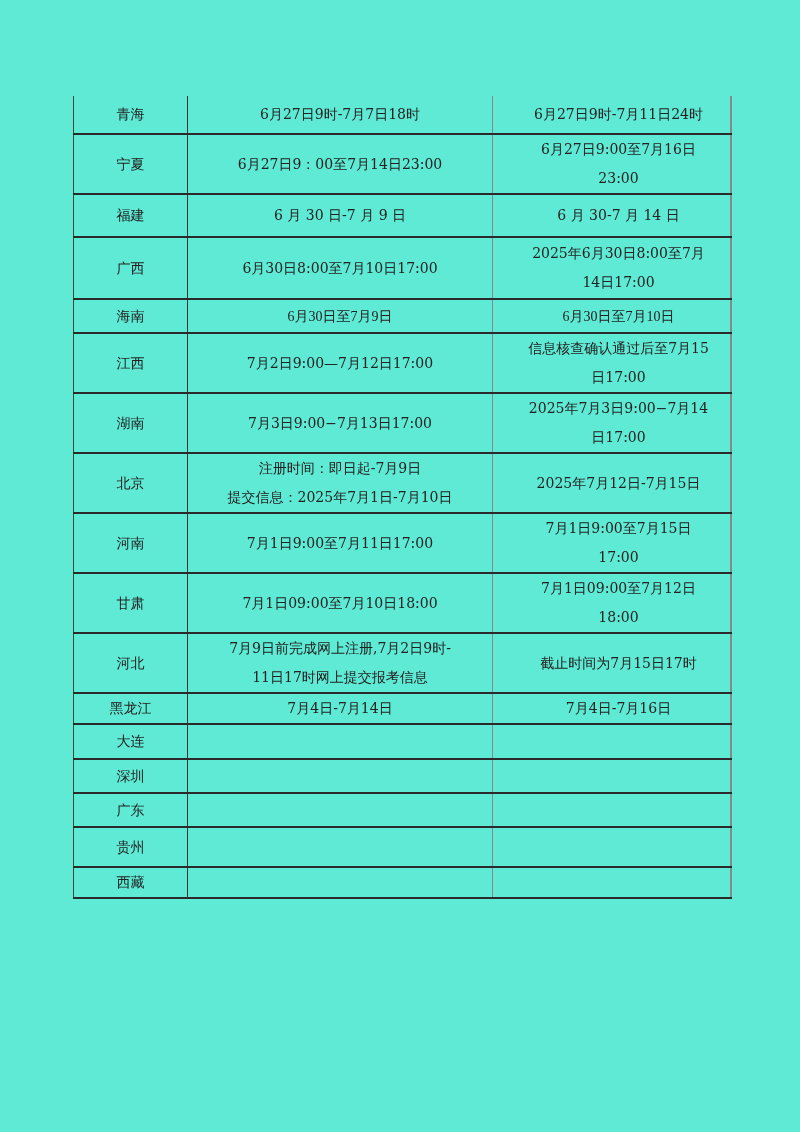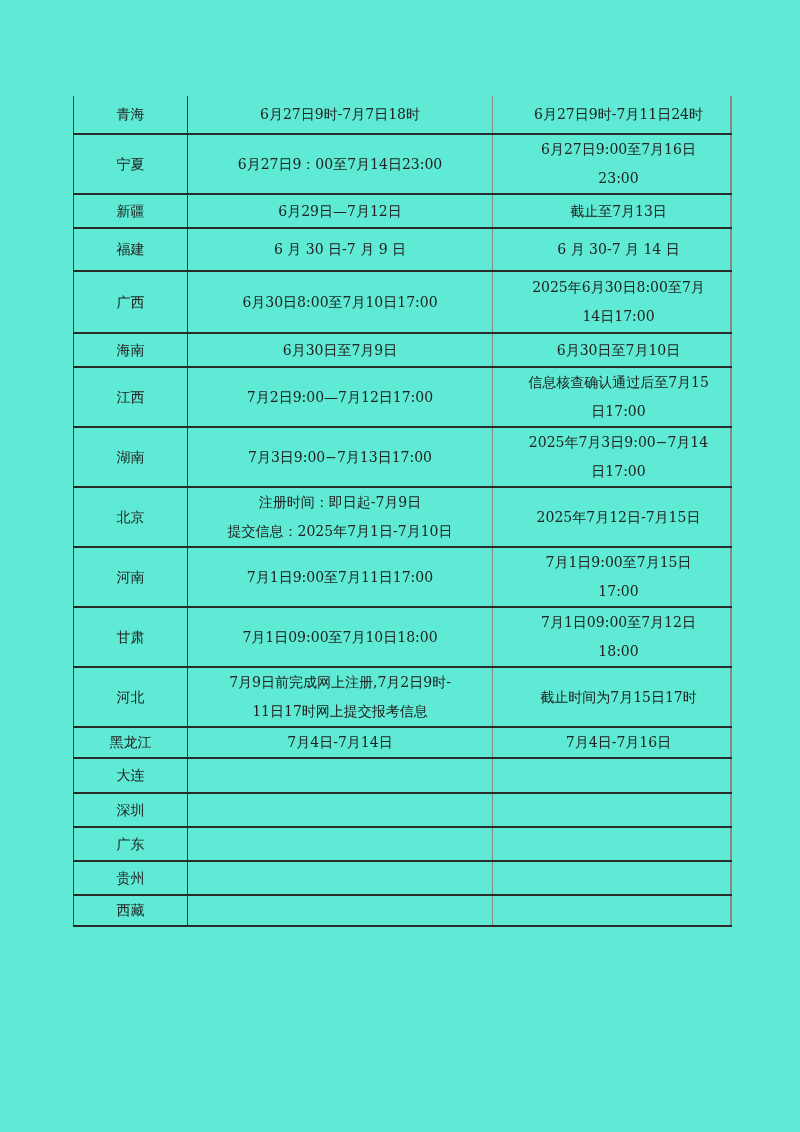--- a/index.html
+++ b/index.html
@@ -43,49 +43,40 @@
         <tr style="height: 60px;">
           <td class="c1">宁夏</td>
           <td class="c2">
             <span class="line">6月27日9：00至7月14日23:00</span>
           </td>
           <td class="c3">
             <span class="line">6月27日9:00至7月16日</span>
             <span class="line">23:00</span>
           </td>
         </tr>
-        <tr style="height: 34px;">
-          <td class="c1">新疆</td>
-          <td class="c2">
-            <span class="line">6月29日—7月12日</span>
-          </td>
-          <td class="c3">
-            <span class="line">截止至7月13日</span>
-          </td>
-        </tr>
         <tr style="height: 43px;">
           <td class="c1">福建</td>
           <td class="c2">
             <span class="line">6 月 30 日-7 月 9 日</span>
           </td>
           <td class="c3">
             <span class="line">6 月 30-7 月 14 日</span>
           </td>
         </tr>
         <tr style="height: 62px;">
           <td class="c1">广西</td>
           <td class="c2">
             <span class="line">6月30日8:00至7月10日17:00</span>
           </td>
           <td class="c3">
             <span class="line">2025年6月30日8:00至7月</span>
             <span class="line">14日17:00</span>
           </td>
         </tr>
-        <tr style="height: 34px;">
+        <tr style="height: 34px; font-family: Liberation Serif, serif;">
           <td class="c1">海南</td>
           <td class="c2">
             <span class="line">6月30日至7月9日</span>
           </td>
           <td class="c3">
             <span class="line">6月30日至7月10日</span>
           </td>
         </tr>
         <tr style="height: 60px;">
           <td class="c1">江西</td>
@@ -164,21 +155,21 @@
         <tr style="height: 34px;">
           <td class="c1">深圳</td>
           <td class="c2"></td>
           <td class="c3"></td>
         </tr>
         <tr style="height: 34px;">
           <td class="c1">广东</td>
           <td class="c2"></td>
           <td class="c3"></td>
         </tr>
-        <tr style="height: 34px;">
+        <tr style="height: 40px;">
           <td class="c1">贵州</td>
           <td class="c2"></td>
           <td class="c3"></td>
         </tr>
         <tr style="height: 24px;">
           <td class="c1">西藏</td>
           <td class="c2"></td>
           <td class="c3"></td>
         </tr>
       </tbody>

